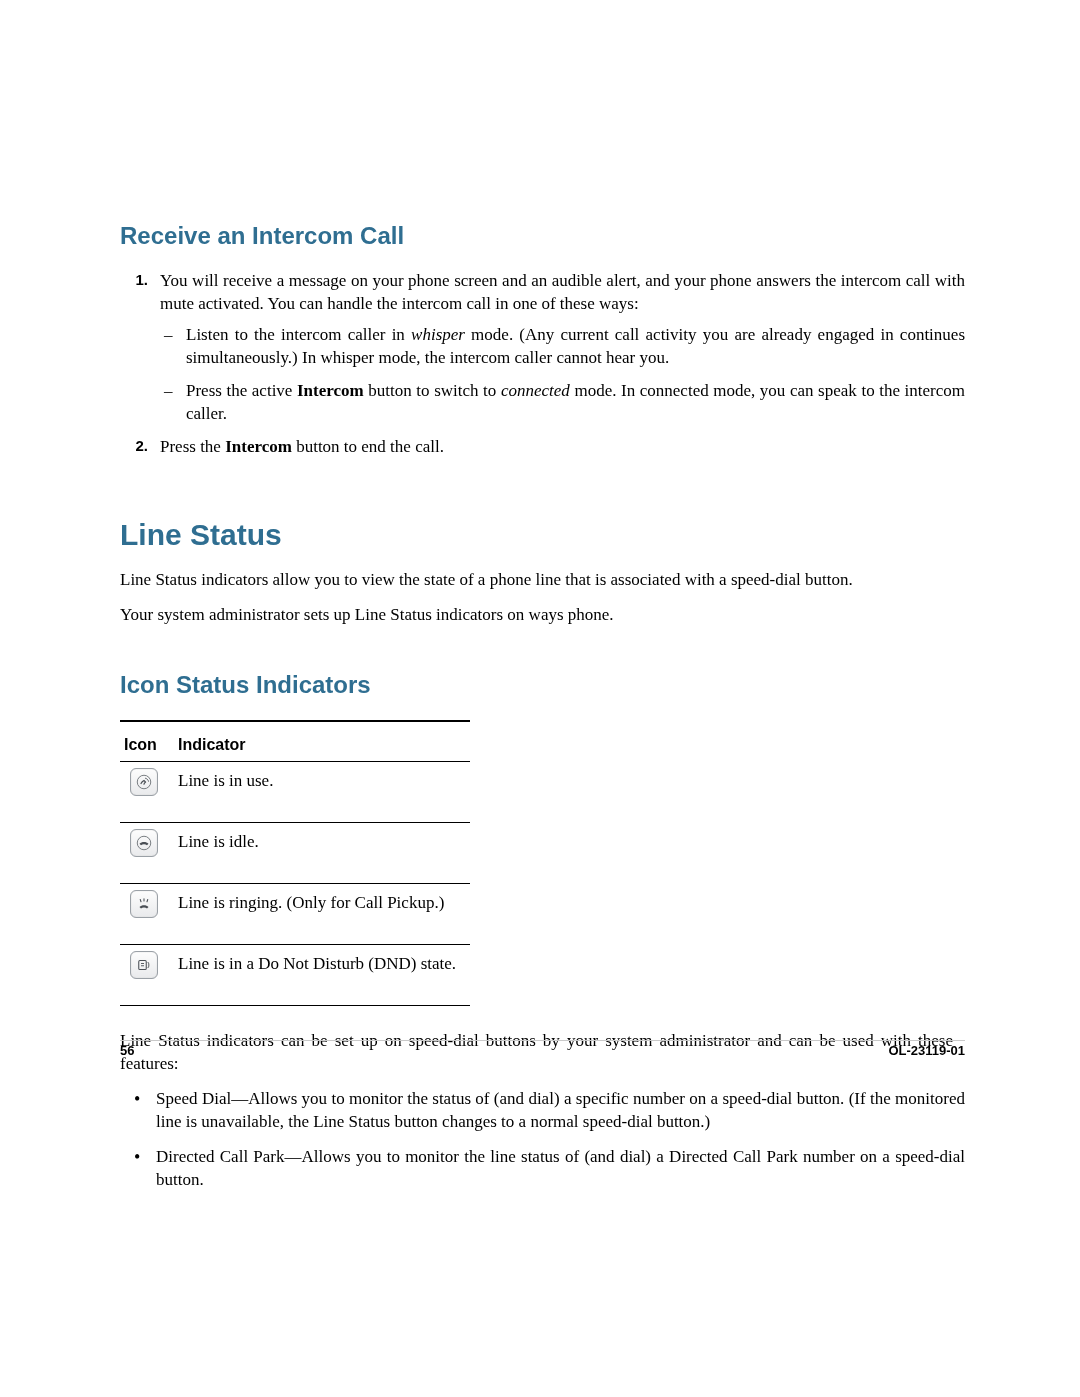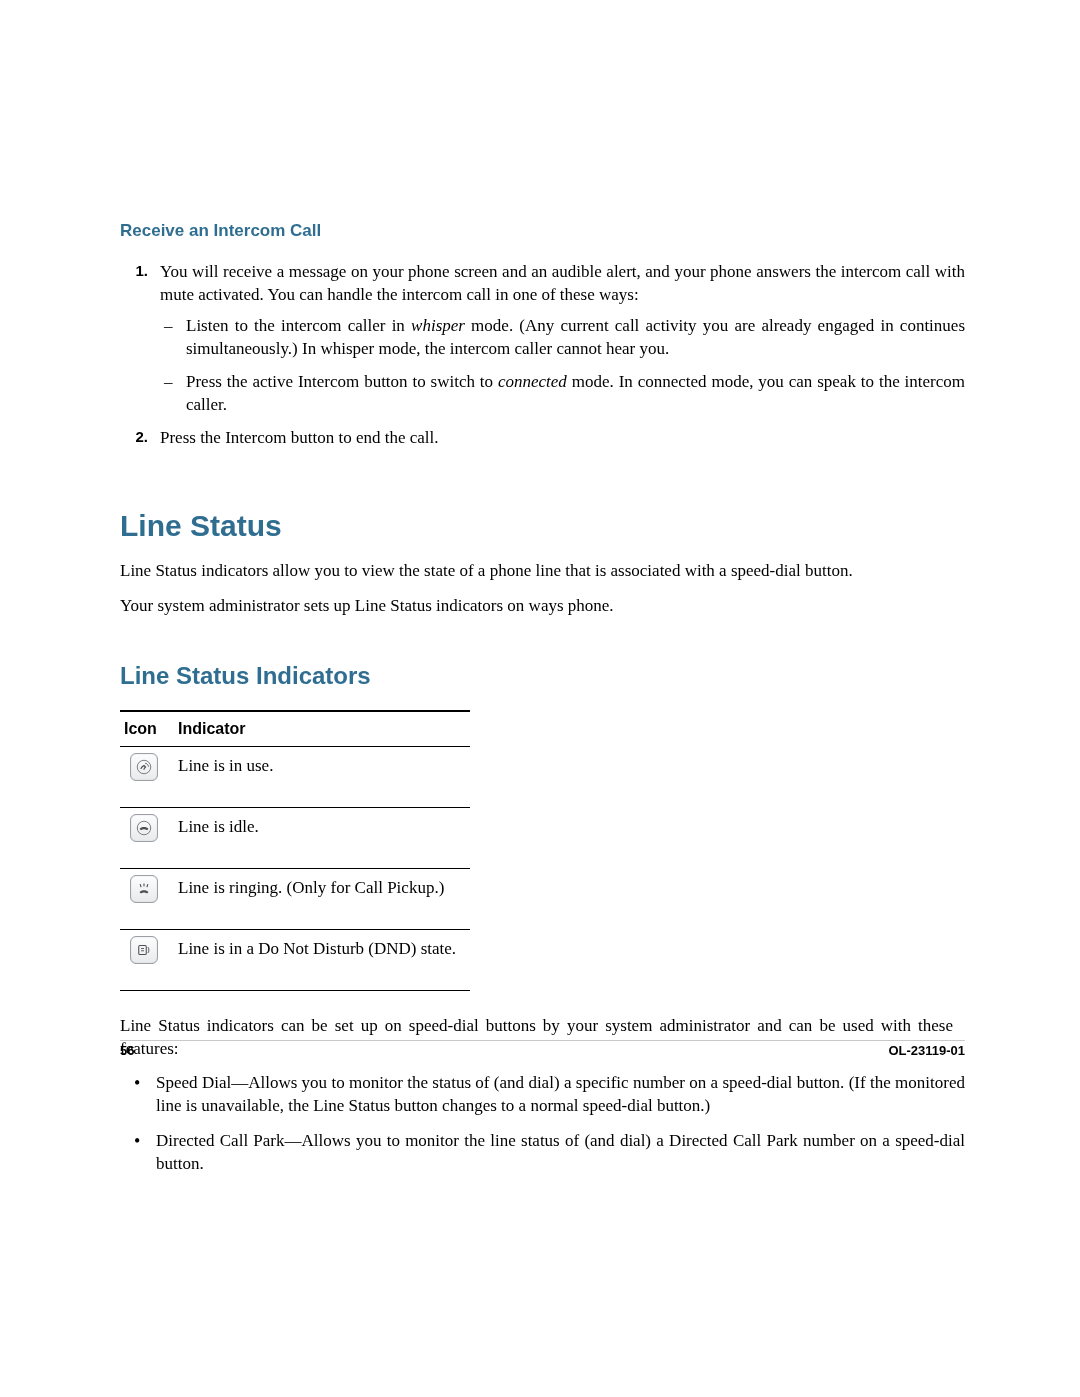--- a/index.html
+++ b/index.html
@@ -16,21 +16,21 @@
     height: 1397px;
     position: relative;
     box-sizing: border-box;
     padding: 220px 115px 0 120px;
   }
   .h2, .h2b, .h1 {
     font-family: Arial, Helvetica, sans-serif;
     font-weight: bold;
     color: #2f6e91;
   }
-  .h2 { font-size: 17px; margin: 0 0 18px 0; }
+  .h2 { font-size: 24px; margin: 0 0 18px 0; }
   .h1 { font-size: 30px; margin: 0 0 14px 0; }
   .h2b { font-size: 24px; margin: 0 0 18px 0; }
 
   .ol-num {
     list-style: none;
     margin: 0 0 26px 0;
     padding: 0 0 0 36px;
   }
   .ol-num > li {
     position: relative;
@@ -85,34 +85,34 @@
   }
 
   .para {
     margin: 0 12px 12px 0;
     text-align: justify;
   }
 
   .section-gap { height: 30px; }
 
   .italic { font-style: italic; }
-  .bold { font-weight: normal; }
+  .bold { font-weight: bold; }
 
   
   .ind-table {
     border-collapse: collapse;
     margin: 14px 0 24px 0;
     width: 350px;
   }
   .ind-table th {
     font-family: Arial, Helvetica, sans-serif;
     font-weight: bold;
     text-align: left;
     font-size: 16px;
-    padding: 6px 10px 6px 4px;
+    padding: 12px 10px 6px 4px;
     border-top: 2px solid #000;
     border-bottom: 1px solid #000;
   }
   .ind-table td {
     padding: 8px 10px 24px 4px;
     border-bottom: 1px solid #000;
     vertical-align: top;
   }
   .ind-table td.icon-cell {
     width: 40px;
@@ -176,21 +176,21 @@
   </ol>
 
   <div class="section-gap"></div>
 
   <h1 class="h1">Line Status</h1>
   <p class="para">Line Status indicators allow you to view the state of a phone line that is associated with a speed-dial button.</p>
   <p class="para">Your system administrator sets up Line Status indicators on ways phone.</p>
 
   <div class="section-gap"></div>
 
-  <h2 class="h2b">Line Status Indicators</h2>
+  <h2 class="h2b">Icon Status Indicators</h2>
 
   <table class="ind-table">
     <thead>
       <tr>
         <th>Icon</th>
         <th>Indicator</th>
       </tr>
     </thead>
     <tbody>
       <tr>

